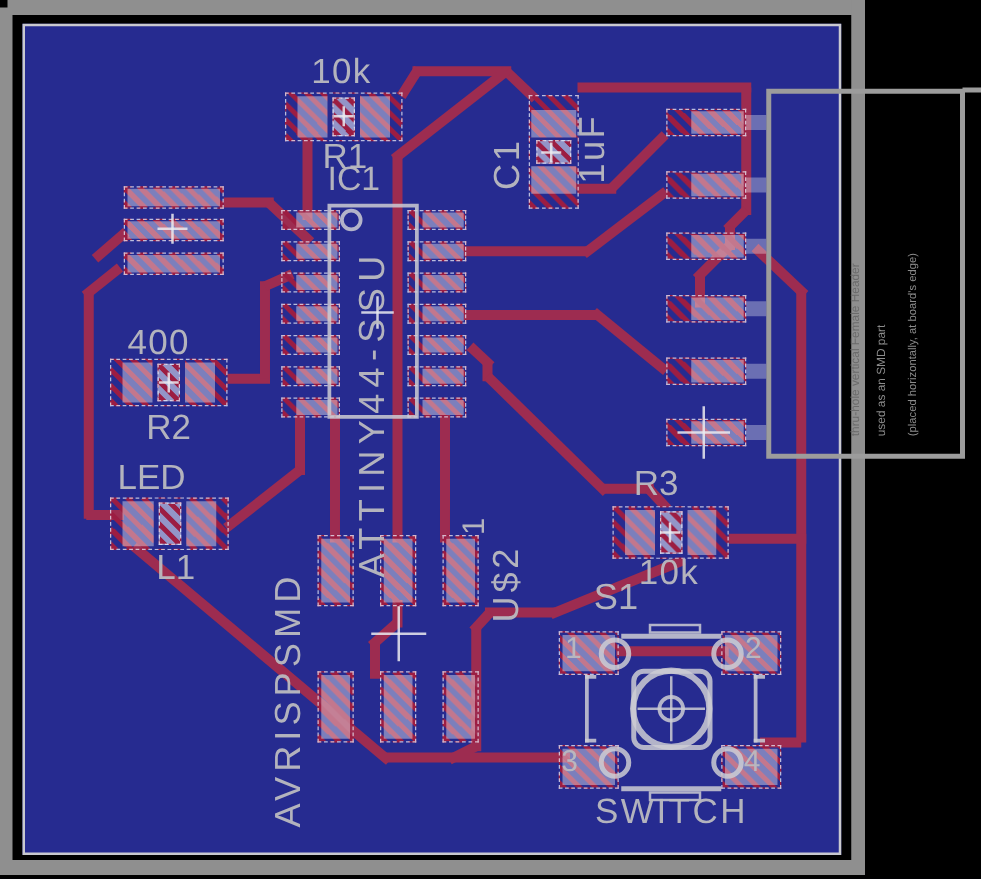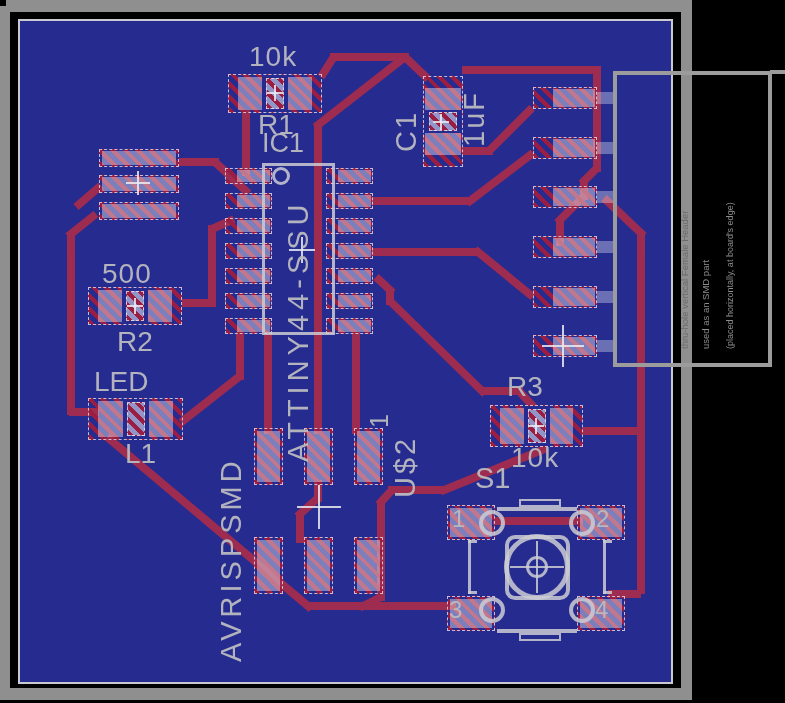--- a/index.html
+++ b/index.html
@@ -200,27 +200,28 @@
     <div style="left: 318px; top: 485px; width: 2px; height: 44px; background: rgba(235, 235, 240, 0.85);"></div>
     <div style="left: 267px; top: 92px; width: 16px; height: 2px; background: rgba(235, 235, 240, 0.85);"></div>
     <div style="left: 274px; top: 85px; width: 2px; height: 16px; background: rgba(235, 235, 240, 0.85);"></div>
     <div style="left: 127px; top: 305px; width: 16px; height: 2px; background: rgba(235, 235, 240, 0.85);"></div>
     <div style="left: 134px; top: 298px; width: 2px; height: 16px; background: rgba(235, 235, 240, 0.85);"></div>
     <div style="left: 528px; top: 425px; width: 16px; height: 2px; background: rgba(235, 235, 240, 0.85);"></div>
     <div style="left: 535px; top: 418px; width: 2px; height: 16px; background: rgba(235, 235, 240, 0.85);"></div>
     <div class="lbl" style="left: 249px; top: 42px; font-size: 28px; letter-spacing: 1px; color: rgba(186, 186, 192, 0.95);">10k</div>
     <div class="lbl" style="left: 258px; top: 110px; font-size: 28px; letter-spacing: 0px; color: rgba(186, 186, 192, 0.95);">R1</div>
     <div class="lbl" style="left: 262px; top: 129px; font-size: 27px; letter-spacing: 0px; color: rgba(186, 186, 192, 0.95);">IC1</div>
-    <div class="lbl" style="left: 102px; top: 259px; font-size: 28px; letter-spacing: 1px; color: rgba(186, 186, 192, 0.95);">500</div>
+    <div class="lbl" style="left: 102px; top: 259px; font-size: 28px; letter-spacing: 1px; color: rgba(186, 186, 192, 0.95);">400</div>
     <div class="lbl" style="left: 117px; top: 327px; font-size: 28px; letter-spacing: 0px; color: rgba(186, 186, 192, 0.95);">R2</div>
     <div class="lbl" style="left: 94px; top: 367px; font-size: 28px; letter-spacing: 0px; color: rgba(186, 186, 192, 0.95);">LED</div>
     <div class="lbl" style="left: 125px; top: 439px; font-size: 28px; letter-spacing: 0px; color: rgba(186, 186, 192, 0.95);">L1</div>
     <div class="lbl" style="left: 507px; top: 372px; font-size: 28px; letter-spacing: 0px; color: rgba(186, 186, 192, 0.95);">R3</div>
     <div class="lbl" style="left: 511px; top: 443px; font-size: 28px; letter-spacing: 1px; color: rgba(186, 186, 192, 0.95);">10k</div>
     <div class="lbl" style="left: 475px; top: 463px; font-size: 29px; letter-spacing: 0px; color: rgba(186, 186, 192, 0.95);">S1</div>
+    <div class="lbl" style="left: 476px; top: 634px; font-size: 28px; letter-spacing: 2px; color: rgba(186, 186, 192, 0.95);">SWITCH</div>
     <div class="lbl" style="left: 452px; top: 506px; font-size: 24px; letter-spacing: 0px; color: rgba(186, 186, 192, 0.95);">1</div>
     <div class="lbl" style="left: 596px; top: 506px; font-size: 24px; letter-spacing: 0px; color: rgba(186, 186, 192, 0.95);">2</div>
     <div class="lbl" style="left: 449px; top: 597px; font-size: 24px; letter-spacing: 0px; color: rgba(186, 186, 192, 0.95);">3</div>
     <div class="lbl" style="left: 595px; top: 597px; font-size: 24px; letter-spacing: 0px; color: rgba(186, 186, 192, 0.95);">4</div>
     <div class="vlbl" style="left: 283px; top: 462px; font-size: 29px; letter-spacing: 5px; color: rgba(186, 186, 192, 0.95);">ATTINY44-SSU</div>
     <div class="vlbl" style="left: 391px; top: 152px; font-size: 29px; letter-spacing: 2px; color: rgba(186, 186, 192, 0.95);">C1</div>
     <div class="vlbl" style="left: 459px; top: 147px; font-size: 29px; letter-spacing: 2px; color: rgba(186, 186, 192, 0.95);">1uF</div>
     <div class="vlbl" style="left: 216px; top: 662px; font-size: 29px; letter-spacing: 4px; color: rgba(186, 186, 192, 0.95);">AVRISPSMD</div>
     <div class="vlbl" style="left: 390px; top: 498px; font-size: 29px; letter-spacing: 3px; color: rgba(186, 186, 192, 0.95);">U$2</div>
     <div class="vlbl" style="left: 366px; top: 428px; font-size: 25px; letter-spacing: 0px; color: rgba(186, 186, 192, 0.95);">1</div>

